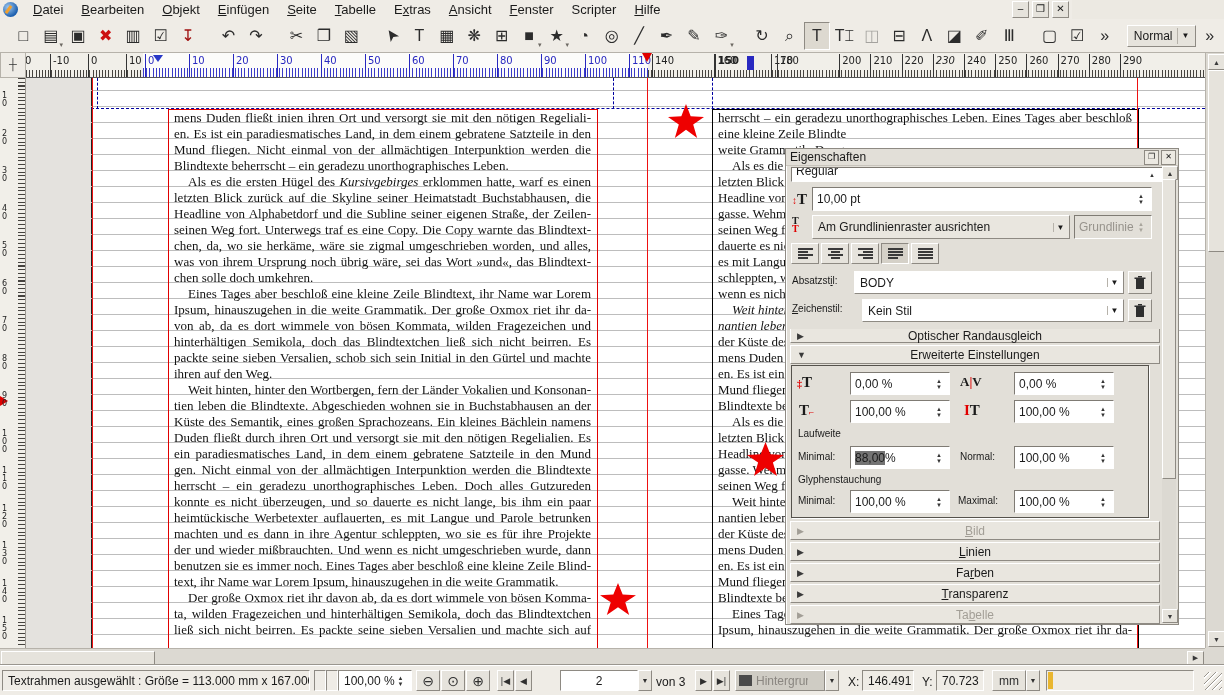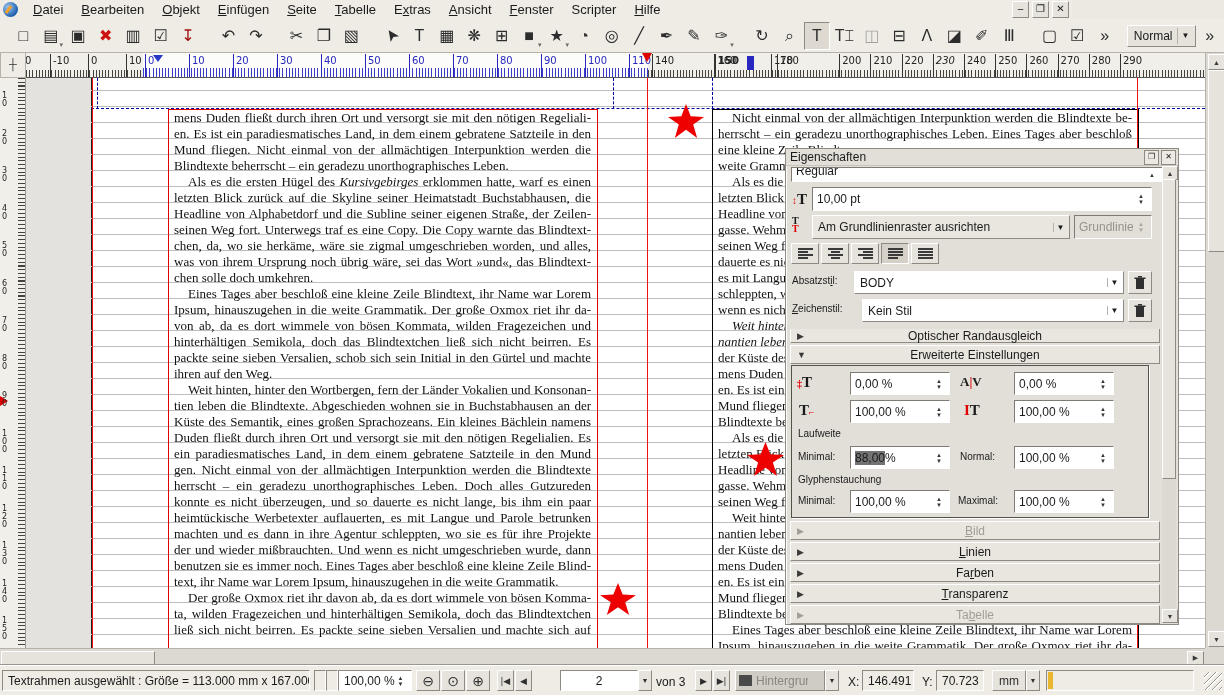--- a/index.html
+++ b/index.html
@@ -333,21 +333,21 @@
   <div class="vguide-blue" style="left:71px;"></div>
   <div class="vguide-blue" style="left:587px;"></div>
   <div class="vguide-blue" style="left:686px;"></div>
   <div class="vguide-blue" style="left:1111px;"></div>
   <div class="vguide-red" style="left:66px;"></div>
   <div class="vguide-red" style="left:621px;"></div>
   <div class="vguide-red" style="left:1111px;"></div>
   <div id="frame-left"></div>
   <div id="frame-mid"></div>
   <div class="coltext" id="coltext-left">
-      <div class="tl j">mens Duden fließt durch ihren Ort und versorgt sie mit den nötigen Regeliali-</div>
+      <div class="tl j">mens Duden fließt inien ihren Ort und versorgt sie mit den nötigen Regeliali-</div>
       <div class="tl j">en. Es ist ein paradiesmatisches Land, in dem einem gebratene Satzteile in den</div>
       <div class="tl j">Mund fliegen. Nicht einmal von der allmächtigen Interpunktion werden die</div>
       <div class="tl">Blindtexte beherrscht – ein geradezu unorthographisches Leben.</div>
       <div class="tl j ind">Als es die ersten Hügel des <i>Kursivgebirges</i> erklommen hatte, warf es einen</div>
       <div class="tl j">letzten Blick zurück auf die Skyline seiner Heimatstadt Buchstabhausen, die</div>
       <div class="tl j">Headline von Alphabetdorf und die Subline seiner eigenen Straße, der Zeilen-</div>
       <div class="tl j">seinen Weg fort. Unterwegs traf es eine Copy. Die Copy warnte das Blindtext-</div>
       <div class="tl j">chen, da, wo sie herkäme, wäre sie zigmal umgeschrieben worden, und alles,</div>
       <div class="tl j">was von ihrem Ursprung noch übrig wäre, sei das Wort »und«, das Blindtext-</div>
       <div class="tl">chen solle doch umkehren.</div>
@@ -368,21 +368,20 @@
       <div class="tl j">heimtückische Werbetexter auflauerten, es mit Langue und Parole betrunken</div>
       <div class="tl j">machten und es dann in ihre Agentur schleppten, wo sie es für ihre Projekte wie-</div>
       <div class="tl j">der und wieder mißbrauchten. Und wenn es nicht umgeschrieben wurde, dann</div>
       <div class="tl j">benutzen sie es immer noch. Eines Tages aber beschloß eine kleine Zeile Blind-</div>
       <div class="tl">text, ihr Name war Lorem Ipsum, hinauszugehen in die weite Grammatik.</div>
       <div class="tl j ind">Der große Oxmox riet ihr davon ab, da es dort wimmele von bösen Komma-</div>
       <div class="tl j">ta, wilden Fragezeichen und hinterhältigen Semikola, doch das Blindtextchen</div>
       <div class="tl j">ließ sich nicht beirren. Es packte seine sieben Versalien und machte sich auf</div>
     </div>
   <div class="coltext" id="coltext-mid">
-      <div class="tl j ind">Nicht einmal von der allmächtigen Interpunktion werden die Blindtexte be-</div>
       <div class="tl j">herrscht – ein geradezu unorthographisches Leben. Eines Tages aber beschloß</div>
       <div class="tl">eine kleine Zeile Blindte</div>
       <div class="tl">weite Grammatik. Der g</div>
       <div class="tl ind">Als es die ersten Hü</div>
       <div class="tl">letzten Blick zurück auf</div>
       <div class="tl">Headline von Alphabetd</div>
       <div class="tl">gasse. Wehmütig lief ihm</div>
       <div class="tl">seinen Weg fort. Unterw</div>
       <div class="tl">dauerte es nicht lange, b</div>
       <div class="tl">es mit Langue und Parol</div>

